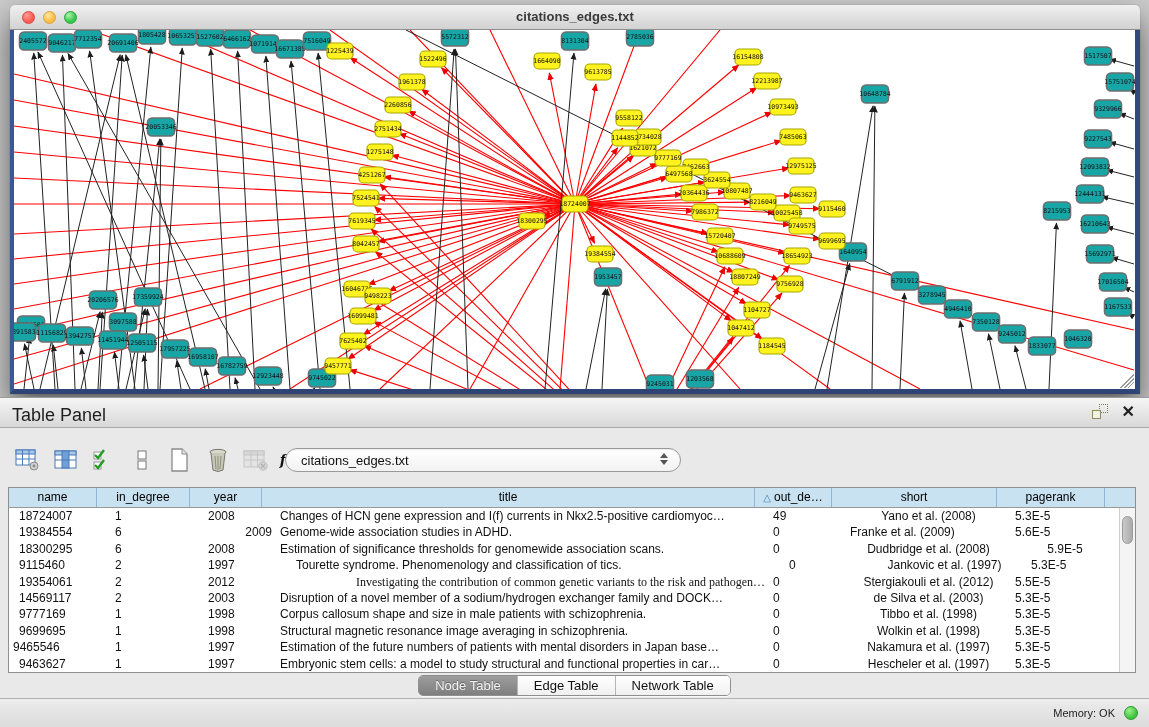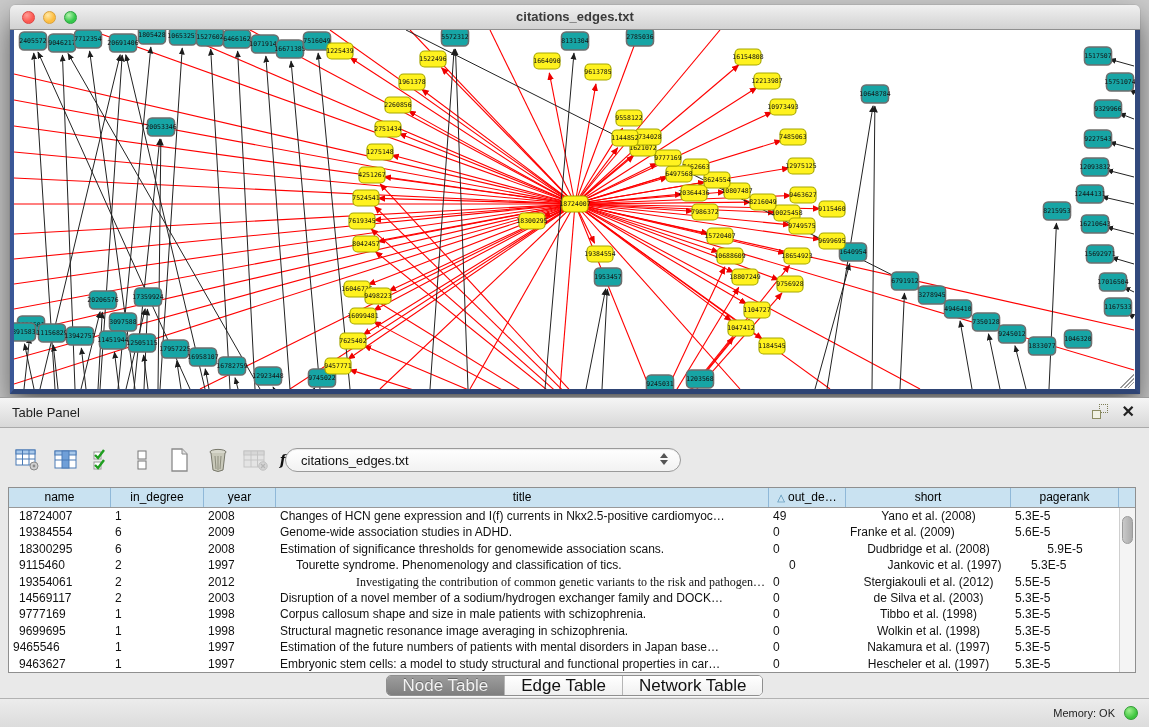--- a/index.html
+++ b/index.html
@@ -28,21 +28,21 @@
       linear-gradient(135deg, transparent 48%, #9a9a9a 48%, #9a9a9a 54%, transparent 54%),
       linear-gradient(135deg, transparent 62%, #9a9a9a 62%, #9a9a9a 68%, transparent 68%),
       linear-gradient(135deg, transparent 76%, #9a9a9a 76%, #9a9a9a 82%, transparent 82%); }
   svg text { font-family:"DejaVu Sans Mono", monospace; }
 
   
   .table-panel { position:absolute; left:0; top:397px; width:1149px; height:330px;
     background:#e9e9e9; border-top:1px solid #9b9b9b; }
   .panel-header { position:relative; height:30px; background:linear-gradient(#f5f5f5,#d8d8d8);
     border-bottom:1px solid #aaaaaa; }
-  .panel-title { position:absolute; left:12px; top:7px; font-size:13px; color:#1e1e1e; }
+  .panel-title { position:absolute; left:12px; top:7px; font-size:18px; color:#1e1e1e; }
   .panel-hdr-icons { position:absolute; right:14px; top:6px; display:flex; gap:14px; align-items:center; }
   .float-icon { width:16px; height:15px; position:relative; }
   .float-icon .sq1 { position:absolute; left:0; bottom:0; width:9px; height:9px; border:1.5px solid #8d8d62; background:#f2f2e4; }
   .float-icon .sq2 { position:absolute; right:0; top:0; width:9px; height:9px; border:1.5px dotted #7d7d55; }
   .close-x { font-size:16px; font-weight:bold; color:#222; line-height:15px; }
 
   .toolbar { position:absolute; left:14px; top:48px; height:28px; display:flex; align-items:center; gap:11px; }
   .tb-icon { width:27px; height:26px; display:flex; align-items:center; justify-content:center; cursor:default; }
   .fx { font-family:"DejaVu Serif", serif; font-style:italic; font-weight:bold; font-size:14px; color:#111; }
   .disabled { opacity:.45; }
@@ -65,21 +65,21 @@
   .grid-row { display:flex; height:16.4px; background:#fff; }
   .gc { flex:none; font-size:12px; color:#111; line-height:16px; white-space:nowrap; overflow:hidden; padding:0 4px; }
   .vscroll { position:absolute; right:0px; top:20px; width:16px; height:164px; background:#f4f4f4; border-left:1px solid #cfcfcf; }
   .vthumb { position:absolute; left:2px; top:8px; width:11px; height:28px; border-radius:6px;
     background:linear-gradient(90deg,#c9c9c9,#ababab); border:1px solid #9a9a9a; }
 
   
   .tabbar { position:absolute; left:0; right:0; top:277px; height:22px; display:flex; justify-content:center; }
   .seg { display:flex; border:1px solid #8f8f8f; border-radius:5px; overflow:hidden; height:21px;
     box-shadow:0 1px 1px rgba(255,255,255,.8); }
-  .seg-btn { padding:0 16px; font-size:17px; line-height:20px; background:linear-gradient(#ffffff,#f0f0f0);
+  .seg-btn { padding:0 16px; font-size:13px; line-height:20px; background:linear-gradient(#ffffff,#f0f0f0);
     color:#111; border-right:1px solid #b5b5b5; cursor:default; }
   .seg-btn:last-child { border-right:none; }
   .seg-btn.sel { background:linear-gradient(#9d9d9d,#7f7f7f); color:#f2f2f2; text-shadow:0 -1px 0 rgba(0,0,0,.3); }
 
   
   .statusbar { position:absolute; left:0; right:0; bottom:0; height:29px;
     background:linear-gradient(#ececec,#dcdcdc); border-top:1px solid #b2b2b2; }
   .mem { position:absolute; right:34px; top:8px; font-size:11px; color:#222; }
   .mem-dot { position:absolute; right:11px; top:7px; width:14px; height:14px; border-radius:50%;
     background:radial-gradient(circle at 35% 30%, #9ef08e,#3ec53e 65%); border:1px solid #2f9a33; }
@@ -760,21 +760,21 @@
     <div class="combo">
       <span class="combo-text">citations_edges.txt</span>
       <span class="combo-arrows">
           <i class="up"></i>
           <i class="dn"></i>
         </span>
     </div>
 
     <div class="grid-wrap">
       <div class="grid-header" id="grid-header">
-          <div class="gh-cell" style="width: 102px;">name</div>
+          <div class="gh-cell" style="width: 88px;">name</div>
           <div class="gh-cell" style="width: 93px;">in_degree</div>
           <div class="gh-cell" style="width: 72px;">year</div>
           <div class="gh-cell" style="width: 493px;">title</div>
           <div class="gh-cell" style="width: 77px;"><span class="sort-tri">△</span>out_de…</div>
           <div class="gh-cell" style="width: 165px;">short</div>
           <div class="gh-cell" style="width: 108px;">pagerank</div>
           <div class="gh-cell" style="flex: 1 1 0%; border-right: none;"></div>
         </div>
       <div class="grid-body" id="grid-body">
           <div class="grid-row">
@@ -782,21 +782,21 @@
             <div class="gc" style="width: 93px; text-align: left;">1</div>
             <div class="gc" style="width: 72px; text-align: left;">2008</div>
             <div class="gc" style="width: 493px; text-align: left;">Changes of HCN gene expression and I(f) currents in Nkx2.5-positive cardiomyoc…</div>
             <div class="gc" style="width: 77px; text-align: left;">49</div>
             <div class="gc" style="width: 165px; text-align: center;">Yano et al. (2008)</div>
             <div class="gc" style="width: 108px; text-align: left;">5.3E-5</div>
           </div>
           <div class="grid-row">
             <div class="gc" style="width: 102px; text-align: left; padding-left: 10px;">19384554</div>
             <div class="gc" style="width: 93px; text-align: left;">6</div>
-            <div class="gc" style="width: 72px; text-align: left;">2009</div>
+            <div class="gc" style="width: 72px; text-align: right;">2009</div>
             <div class="gc" style="width: 493px; text-align: left;">Genome-wide association studies in ADHD.</div>
             <div class="gc" style="width: 77px; text-align: left;">0</div>
             <div class="gc" style="width: 165px; text-align: left;">Franke et al. (2009)</div>
             <div class="gc" style="width: 108px; text-align: left;">5.6E-5</div>
           </div>
           <div class="grid-row">
             <div class="gc" style="width: 102px; text-align: left; padding-left: 10px;">18300295</div>
             <div class="gc" style="width: 93px; text-align: left;">6</div>
             <div class="gc" style="width: 72px; text-align: left;">2008</div>
             <div class="gc" style="width: 493px; text-align: left;">Estimation of significance thresholds for genomewide association scans.</div>

